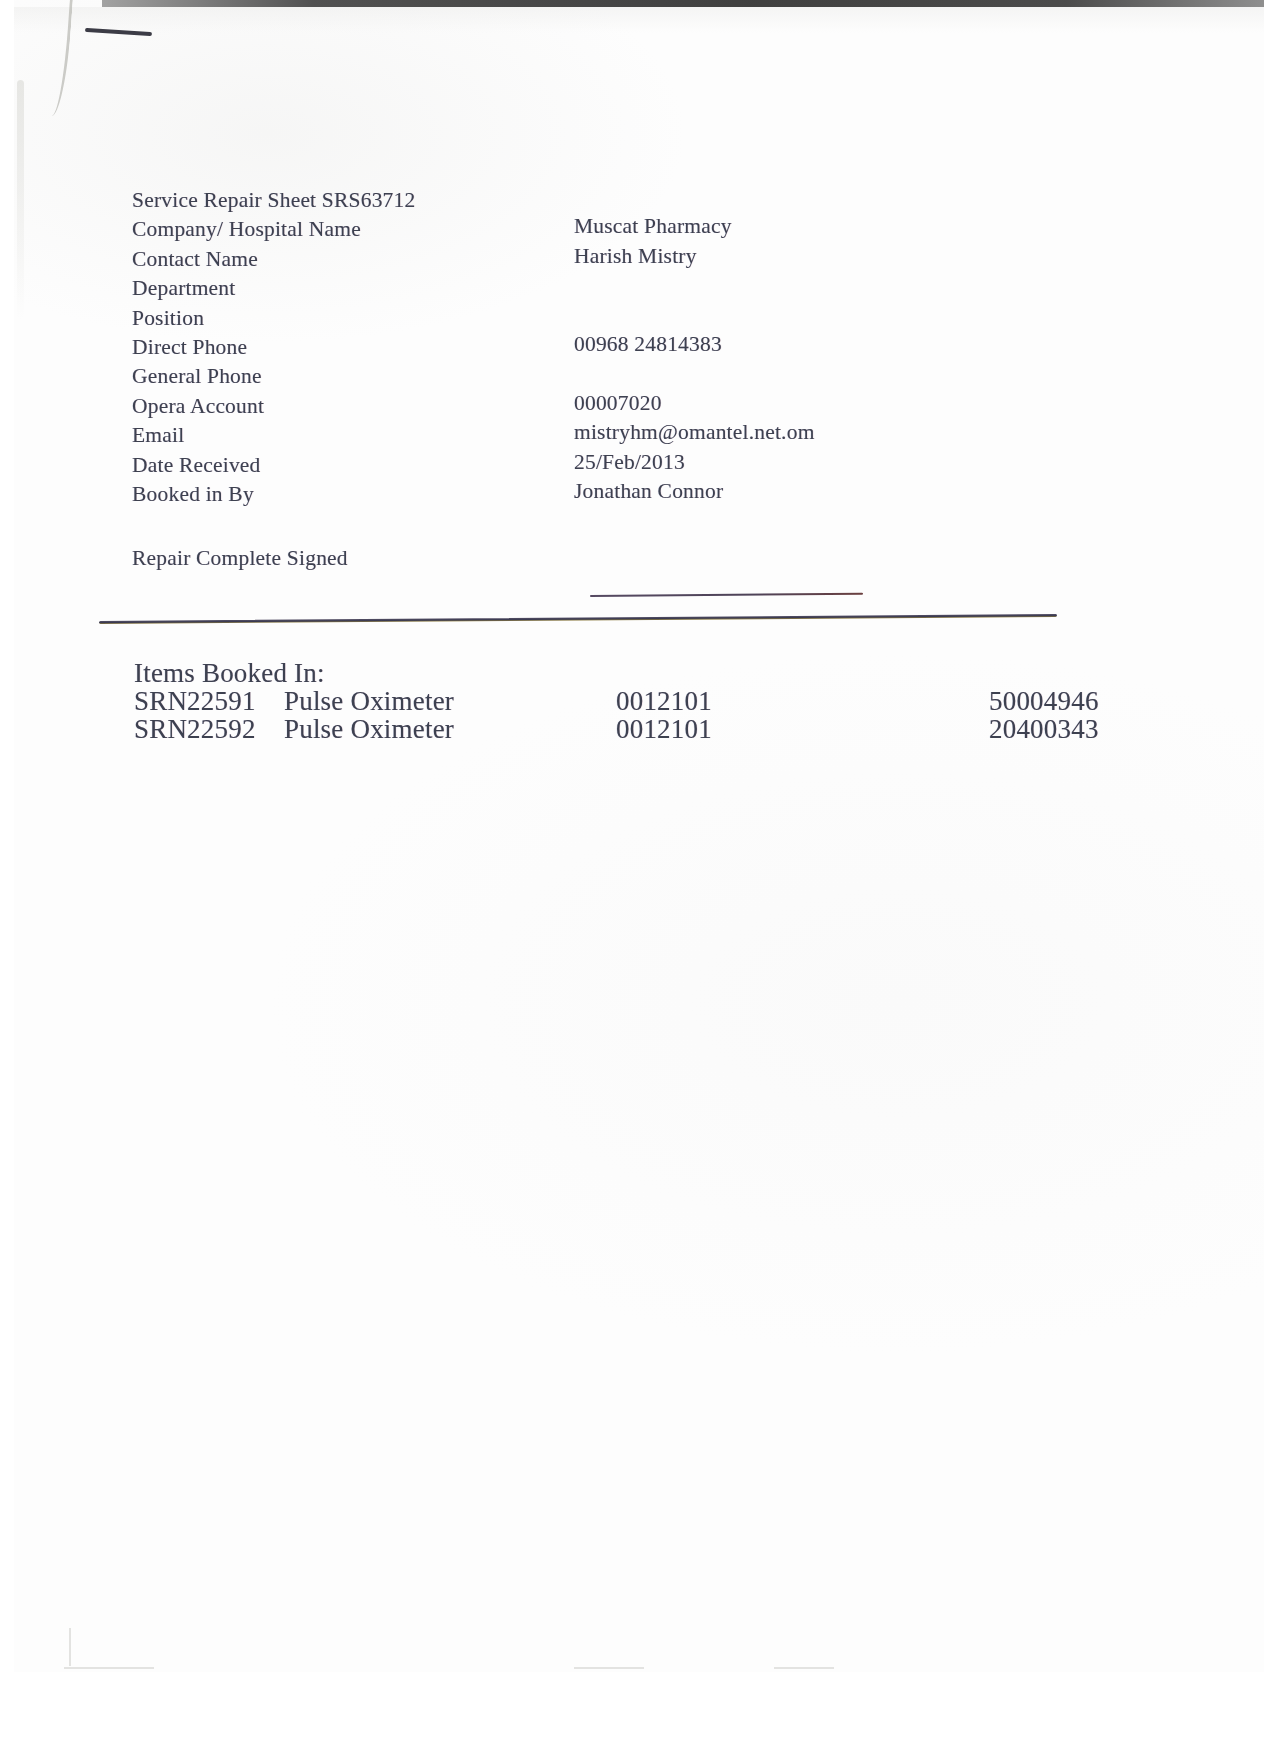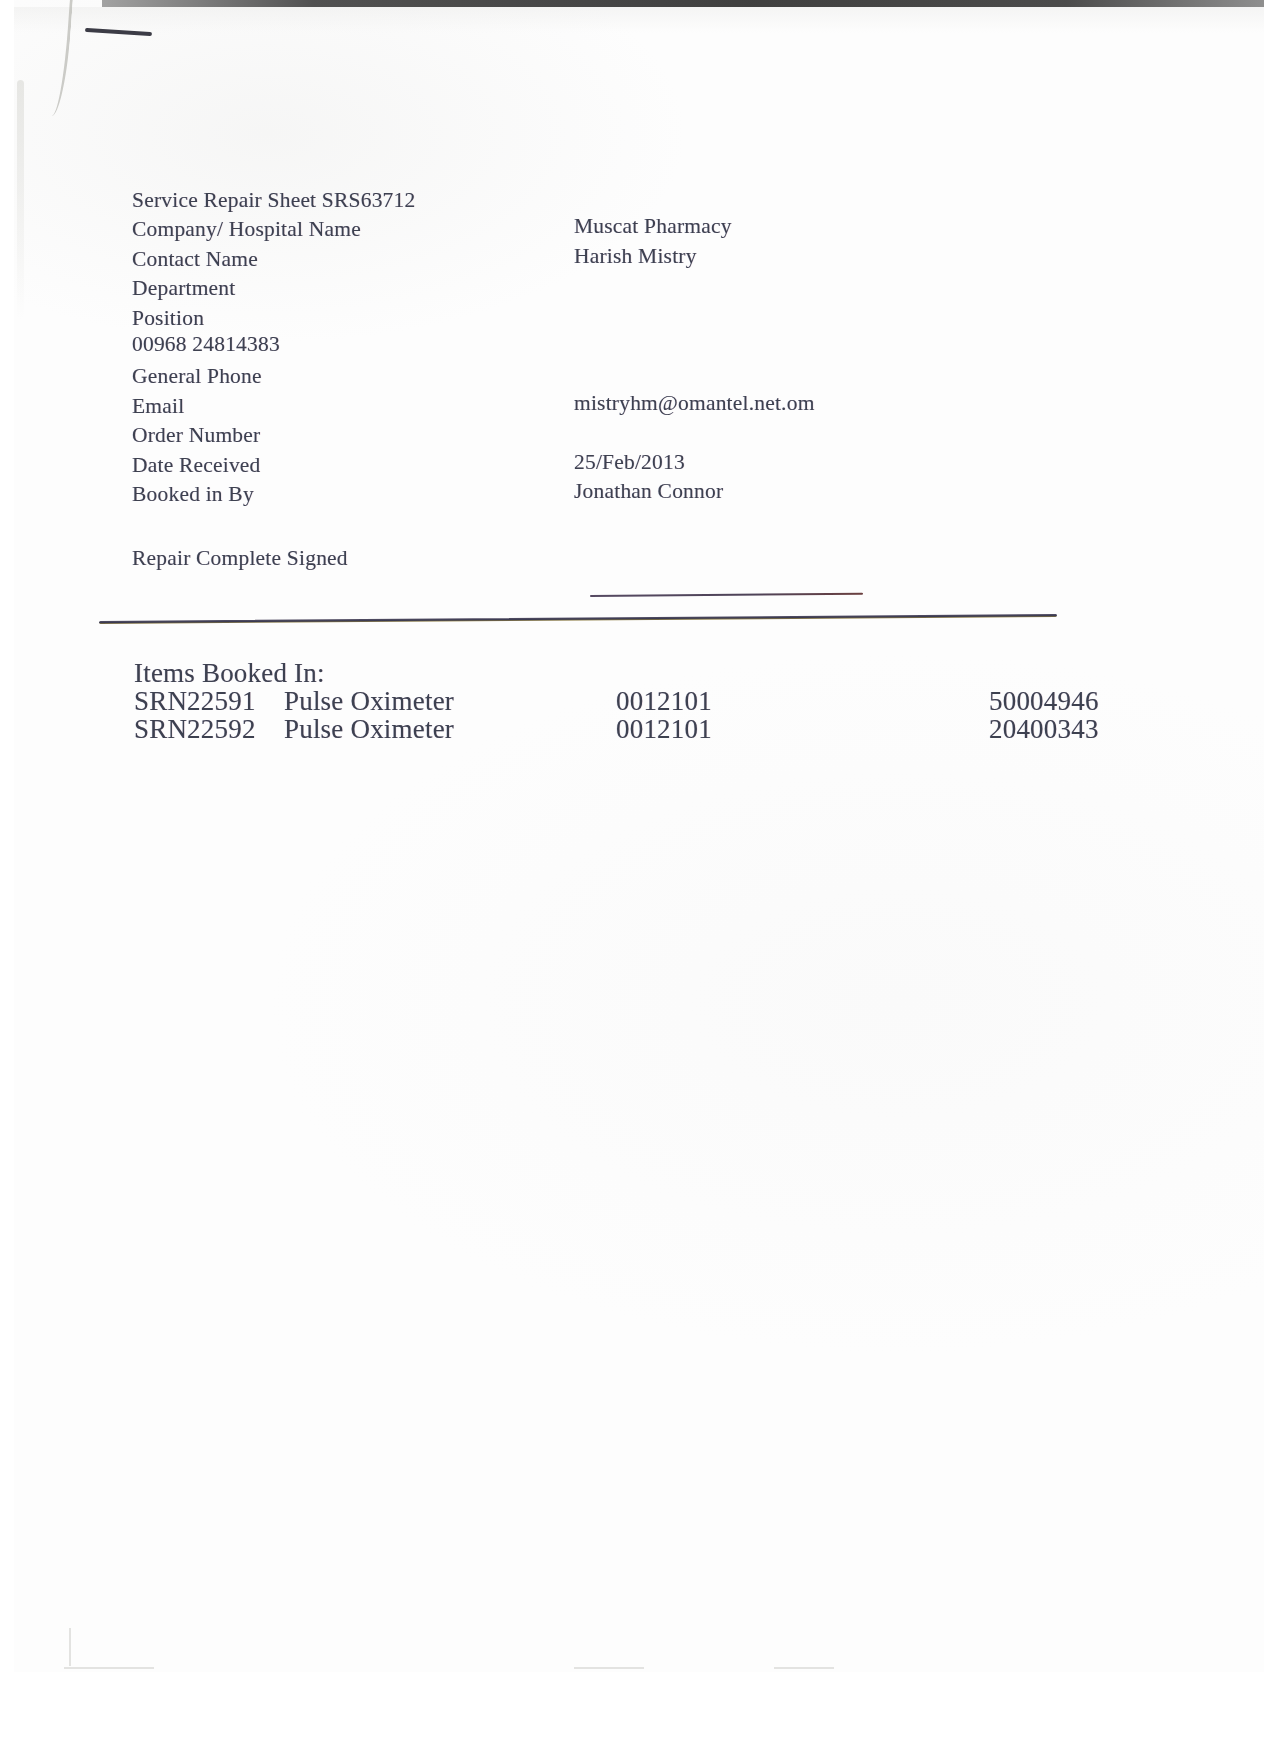--- a/index.html
+++ b/index.html
@@ -113,33 +113,34 @@
     </div>
     <div class="frm-row">
       <span class="lbl">Department</span>
       <span class="val"></span>
     </div>
     <div class="frm-row">
       <span class="lbl">Position</span>
       <span class="val"></span>
     </div>
     <div class="frm-row">
+      <span class="lbl">Direct Phone</span>
       <span class="val">00968 24814383</span>
     </div>
     <div class="frm-row">
       <span class="lbl">General Phone</span>
       <span class="val"></span>
     </div>
     <div class="frm-row">
+      <span class="lbl">Opera Account</span>
+      <span class="val">00007020</span>
+    </div>
+    <div class="frm-row">
       <span class="lbl">Email</span>
       <span class="val">mistryhm@omantel.net.om</span>
-    </div>
-    <div class="frm-row">
-      <span class="lbl">Order Number</span>
-      <span class="val"></span>
     </div>
     <div class="frm-row">
       <span class="lbl">Date Received</span>
       <span class="val">25/Feb/2013</span>
     </div>
     <div class="frm-row">
       <span class="lbl">Booked in By</span>
       <span class="val">Jonathan Connor</span>
     </div>
   </div>

